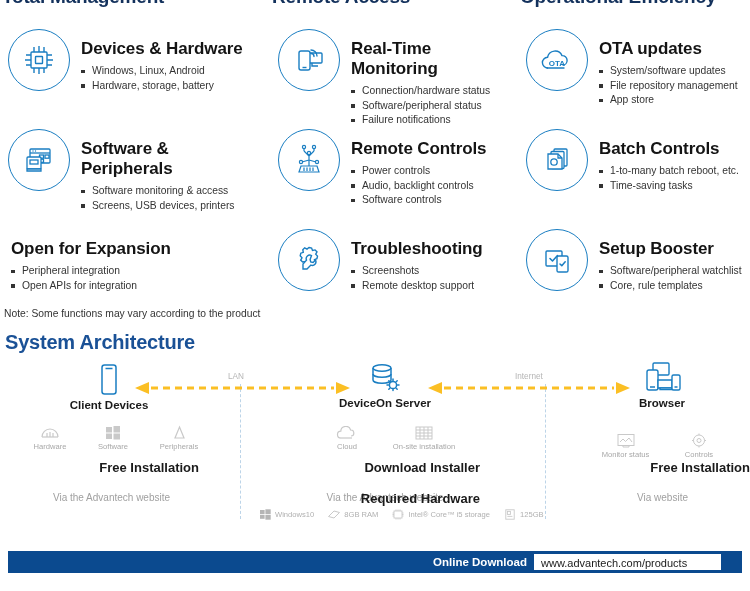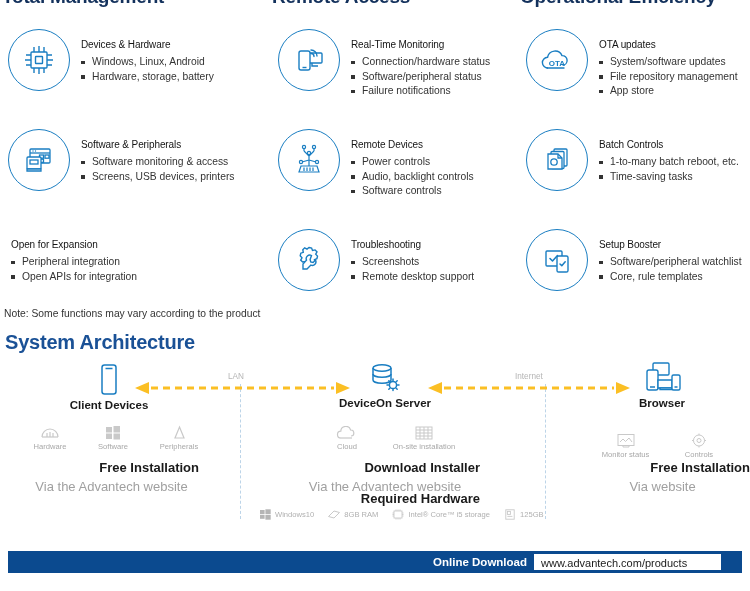--- a/index.html
+++ b/index.html
@@ -40,22 +40,22 @@
     width: 62px; height: 62px;
     border: 1.6px solid #1a7ec2;
     border-radius: 50%;
     margin-left: 8px; margin-top: 1px;
     display: flex; align-items: center; justify-content: center;
   }
   .col2 .circle { margin-left: 28px; }
   .col3 .circle { margin-left: 26px; }
   .feat .body { padding-left: 11px; padding-top: 11px; }
   .feat h3 {
-    font-size: 10px;
-    font-weight: normal;
+    font-size: 17px;
+    font-weight: bold;
     color: #141414;
     margin-bottom: 5px;
     letter-spacing: -0.1px;
   }
   .feat ul { list-style: none; }
   .feat li {
     font-size: 10.3px;
     color: #333;
     line-height: 14.5px;
     padding-left: 11px;
@@ -98,21 +98,21 @@
   .subicon .sg { height: 18px; display:flex; align-items:flex-end; justify-content:center; }
   .subicon .sl {
     font-size: 7.6px; color: #a8a8a8; margin-top: 2px; white-space: nowrap;
   }
 
   .blk { position: absolute; text-align: center; }
   .blk .big {
     font-size: 13px; font-weight: bold; color: #1a1a1a; white-space: nowrap; text-align: right;
   }
   .blk .small {
-    font-size: 13px; color: #a0a0a0; margin-top: 4px; white-space: nowrap;
+    font-size: 10px; color: #a0a0a0; margin-top: 17px; white-space: nowrap;
   }
 
   .hwrow { position: absolute; display: flex; align-items: flex-start; }
   .hwitem { display: flex; align-items: center; margin-right: 13px; }
   .hwitem .hi { width: 14px; height: 13px; display:flex; align-items:center; justify-content:center; }
   .hwitem .hl { font-size: 7.6px; color: #b0b0b0; margin-left: 3px; white-space: nowrap; }
 
   .linklabel {
     position: absolute; font-size: 8.2px; color: #b5b5b5;
   }
@@ -243,21 +243,21 @@
           <circle cx="13" cy="5" r="1.6"></circle>
             <circle cx="23" cy="5" r="1.6"></circle>
           <circle cx="10" cy="20" r="1.6"></circle>
             <circle cx="26" cy="20" r="1.6"></circle>
           <circle cx="18" cy="11" r="1.6"></circle>
           <path d="M10 24h16l2 6H8z"></path>
           <path d="M13 25.5v3.5M16 25.5v3.5M19 25.5v3.5M22 25.5v3.5"></path>
         </svg>
       </div>
       <div class="body">
-        <h3>Remote Devices</h3>
+        <h3>Remote Controls</h3>
         <ul>
           <li>Power controls</li>
           <li>Audio, backlight controls</li>
           <li>Software controls</li>
         </ul>
       </div>
     </div>
 
     <div class="feat col3">
       <div class="circle">

